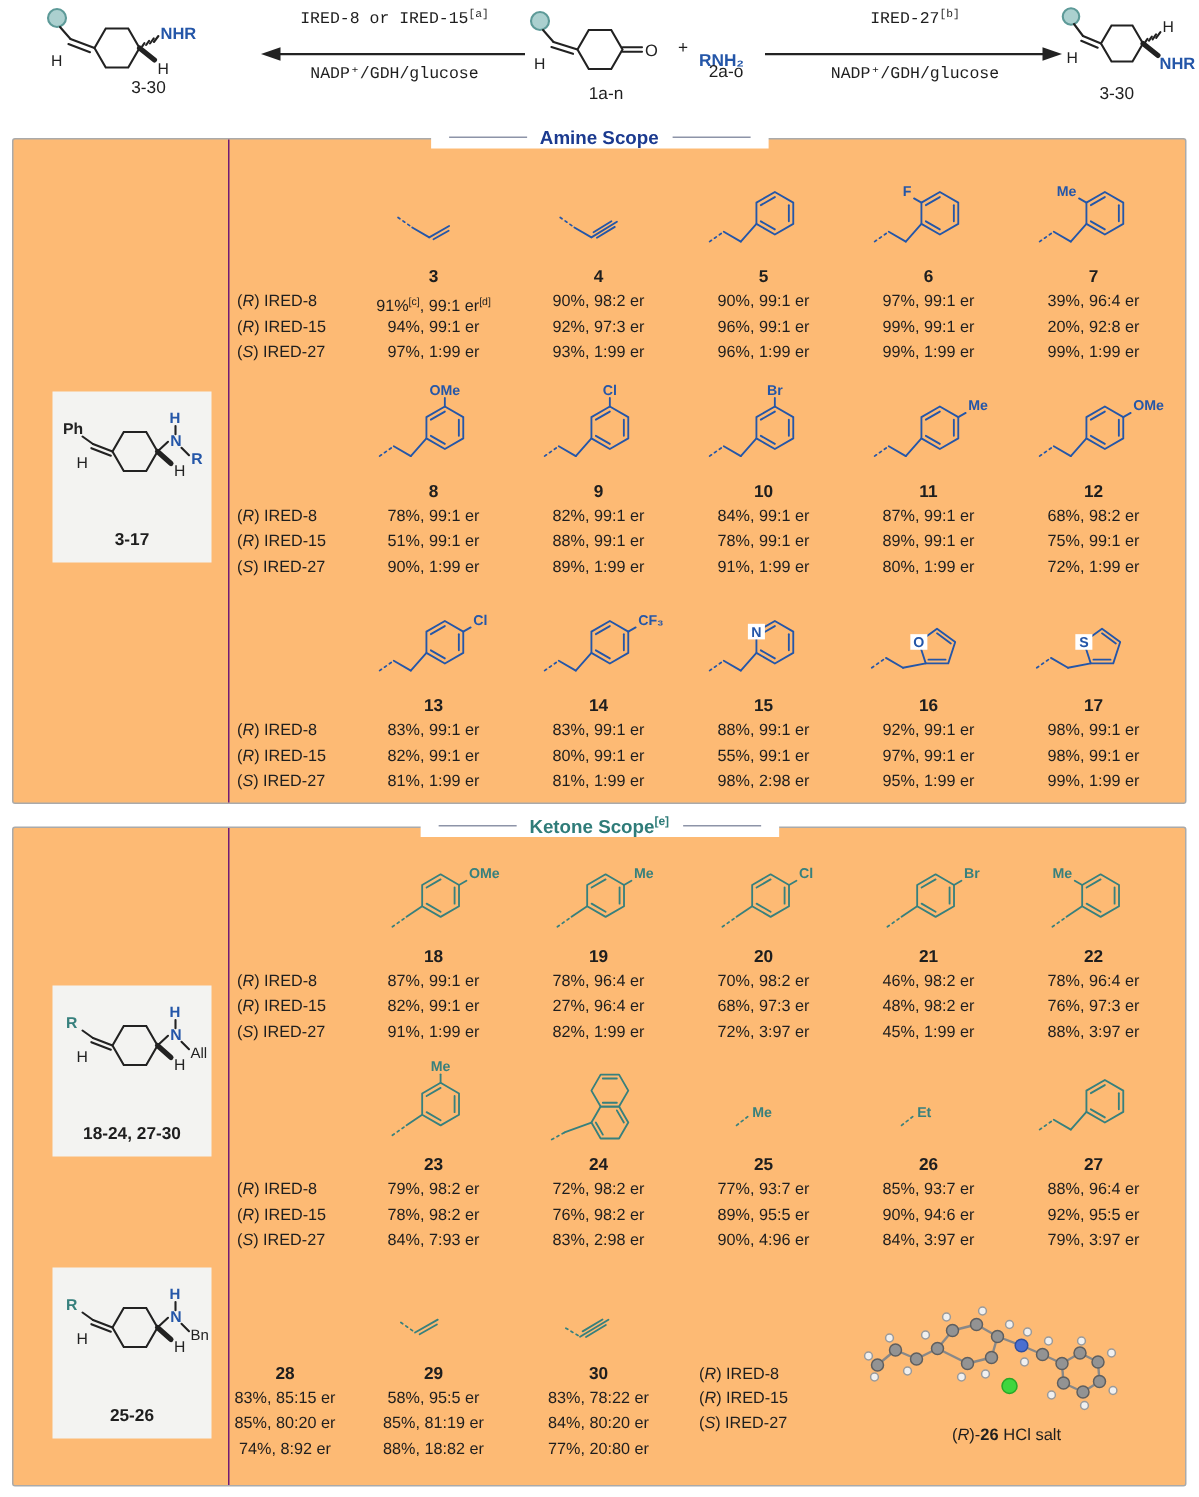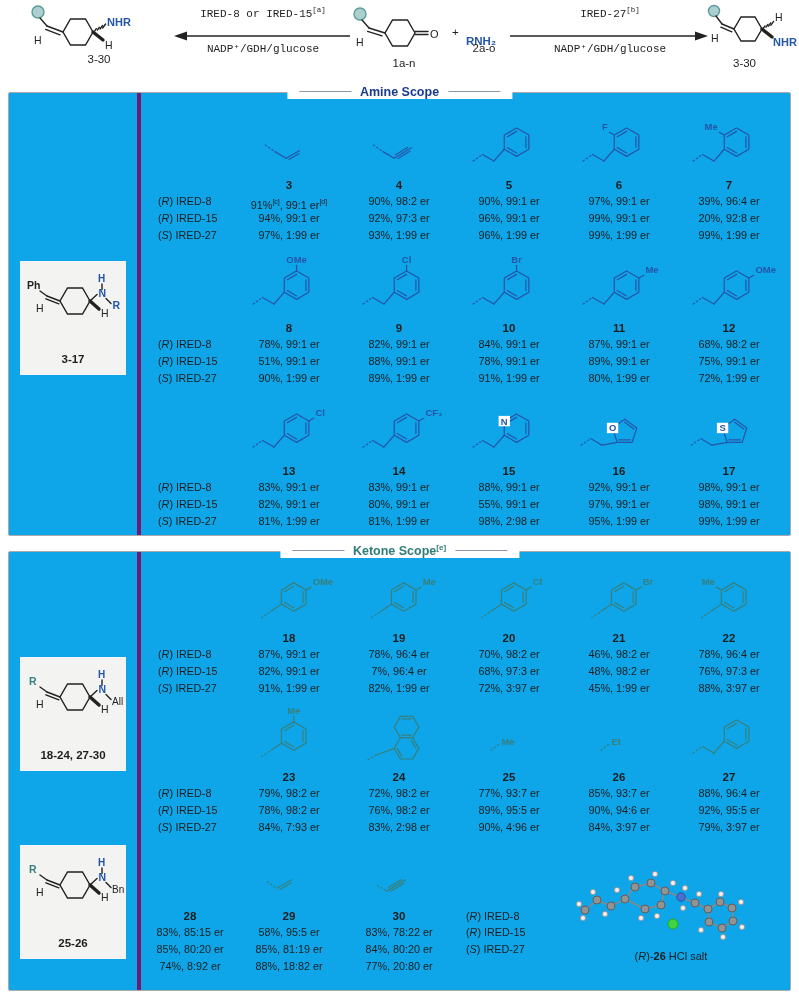--- a/index.html
+++ b/index.html
@@ -9,27 +9,27 @@
   
   .scheme{position:absolute;left:0;top:0;width:799px;height:90px;}
   .abs{position:absolute;}
   .lbl-bold{font-weight:normal;font-size:11.5px;text-align:center;}
   .lbl-enant{font-size:11px;text-align:center;color:#222;margin-top:42px;}
   .arrow-txt{font-size:11px;text-align:center;white-space:nowrap;font-family:Liberation Mono, monospace;}
   .arrow-txt sup{font-size:7.5px;}
   .blue-bold{color:var(--blue);font-weight:bold;}
 
   
-  .panel{position:absolute;left:8px;width:781px;border:1.4px solid #aaaaaa;border-radius:2px;background:#0ea5e9;}
+  .panel{position:absolute;left:8px;width:781px;border:1.4px solid #aaaaaa;border-radius:2px;background:#fdba74;}
   .panel-title{position:absolute;top:-9px;left:50%;transform:translateX(-50%);
     background:#fff;padding:0 12px;font-weight:bold;font-size:12.5px;
     display:flex;align-items:center;gap:9px;white-space:nowrap;}
   .panel-title::before,.panel-title::after{content:"";display:inline-block;width:52px;height:1.5px;background:#8d94a8;}
   .panel-title sup{font-size:8px;}
-  .sidebar{position:absolute;left:1px;top:0;bottom:0;width:127px;border-right:4px solid #701a75;}
+  .sidebar{position:absolute;left:16px;top:0;bottom:0;width:127px;border-right:1px solid #701a75;}
   .sidebox{position:absolute;left:10px;width:106px;background:#f3f3f1;text-align:center;padding-top:4px;}
   .sidebox .sb-label{font-weight:bold;font-size:11.5px;margin-top:-2px;}
   .content{position:absolute;left:127px;top:0;right:0;bottom:0;padding-left:10px;}
   .content.pad-a{padding-top:16px;}
   .content.pad-k{padding-top:14px;}
   .group{display:grid;margin-bottom:8px;}
   .cell{min-height:1px;}
   .struct{display:flex;align-items:flex-end;justify-content:center;}
   .cnum{text-align:center;font-weight:bold;font-size:11.5px;line-height:16px;}
   .res{text-align:center;font-size:10.8px;line-height:17px;white-space:nowrap;color:#1e1e1e;}
@@ -570,21 +570,21 @@
           <div class="cnum">21</div>
           <div class="cnum">22</div>
           <div class="rlabel">(<i>R</i>) IRED-8</div>
           <div class="res">87%, 99:1 er</div>
           <div class="res">78%, 96:4 er</div>
           <div class="res">70%, 98:2 er</div>
           <div class="res">46%, 98:2 er</div>
           <div class="res">78%, 96:4 er</div>
           <div class="rlabel">(<i>R</i>) IRED-15</div>
           <div class="res">82%, 99:1 er</div>
-          <div class="res">7%, 96:4 er</div>
+          <div class="res">27%, 96:4 er</div>
           <div class="res">68%, 97:3 er</div>
           <div class="res">48%, 98:2 er</div>
           <div class="res">76%, 97:3 er</div>
           <div class="rlabel">(<i>S</i>) IRED-27</div>
           <div class="res">91%, 1:99 er</div>
           <div class="res">82%, 1:99 er</div>
           <div class="res">72%, 3:97 er</div>
           <div class="res">45%, 1:99 er</div>
           <div class="res">88%, 3:97 er</div>
         </div>

